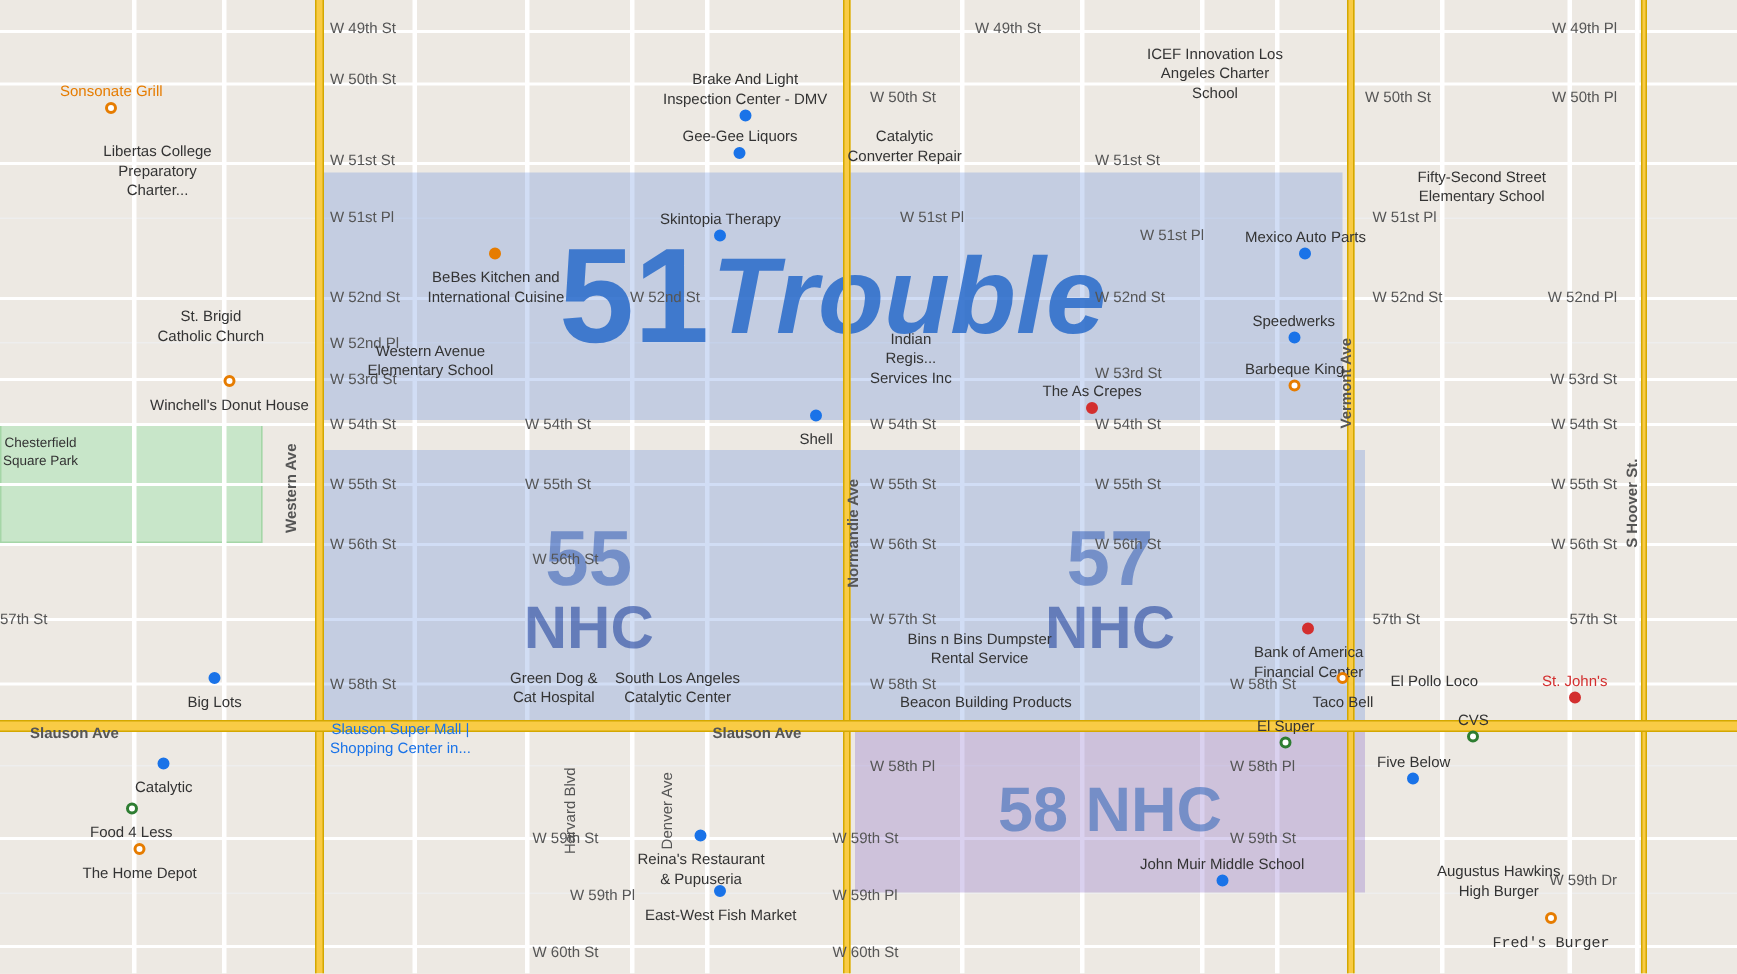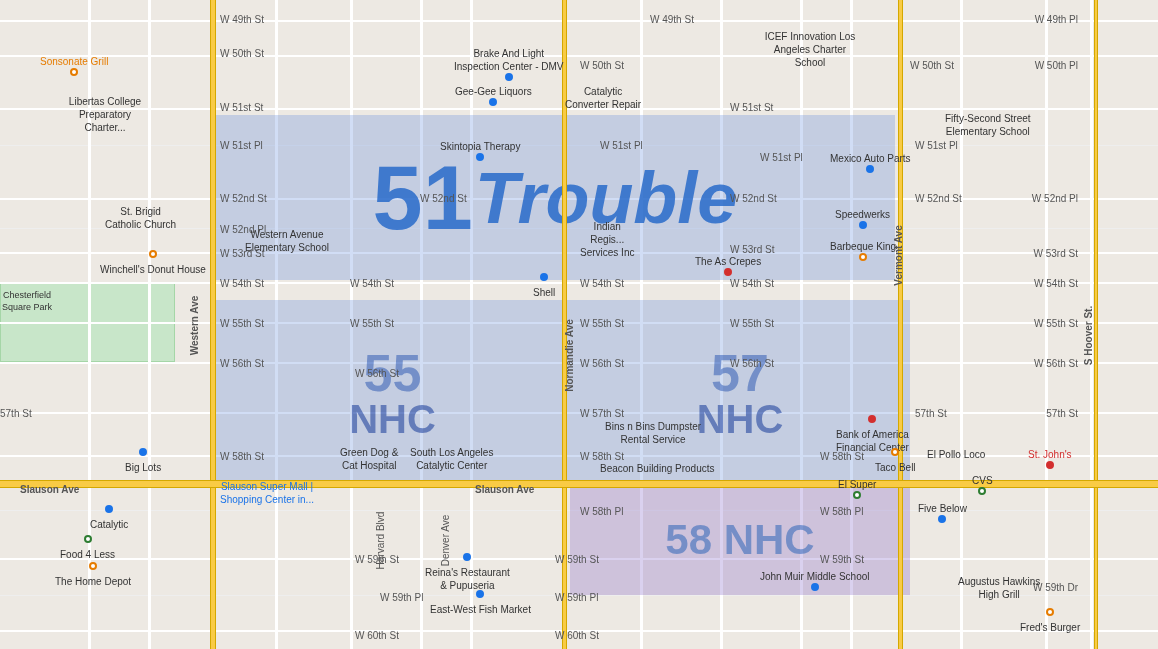--- a/index.html
+++ b/index.html
@@ -387,21 +387,21 @@
     <div style="color:#e67c00;font-weight:500;">Sonsonate Grill</div>
     <span class="poi-dot orange"></span>
   </div>
 
 
   <div class="poi" style="left:760px;top:30px;max-width:100px;white-space:normal;text-align:center;">
     <div>ICEF Innovation Los</div>
     <div>Angeles Charter School</div>
   </div>
 
-  <div class="poi" style="left:442px;top:47px;text-align:center;margin-left:12px;">
+  <div class="poi" style="left:442px;top:47px;text-align:center;">
     <div>Brake And Light</div>
     <div>Inspection Center - DMV</div>
     <span class="poi-dot blue"></span>
   </div>
 
   <div class="poi" style="left:455px;top:85px;text-align:center;">
     <div>Gee-Gee Liquors</div>
     <span class="poi-dot blue"></span>
   </div>
 
@@ -423,20 +423,25 @@
   <div class="poi" style="left:440px;top:140px;">
     <div>Skintopia Therapy</div>
     <span class="poi-dot blue"></span>
   </div>
 
   <div class="poi" style="left:830px;top:152px;">
     <div>Mexico Auto Parts</div>
     <span class="poi-dot blue"></span>
   </div>
 
+  <div class="poi" style="left:285px;top:165px;max-width:110px;white-space:normal;">
+    <span class="poi-dot" style="border-color:#e67c00;background:#e67c00;margin-right:2px;"></span>
+    <div>BeBes Kitchen and</div>
+    <div>International Cuisine</div>
+  </div>
 
   <div class="poi" style="left:105px;top:205px;max-width:90px;white-space:normal;">
     <div>St. Brigid</div>
     <div>Catholic Church</div>
   </div>
 
   <div class="poi" style="left:835px;top:208px;">
     <div>Speedwerks</div>
     <span class="poi-dot blue"></span>
   </div>
@@ -569,24 +574,24 @@
     <div>East-West Fish Market</div>
   </div>
 
   <div class="poi" style="left:760px;top:570px;max-width:120px;white-space:normal;">
     <div>John Muir Middle School</div>
     <span class="poi-dot blue"></span>
   </div>
 
   <div class="poi" style="left:958px;top:575px;max-width:115px;white-space:normal;text-align:center;">
     <div>Augustus Hawkins</div>
-    <div>High Grill</div>
-  </div>
-
-  <div class="poi" style="left:1020px;top:608px;">
+    <div>High Burger</div>
+  </div>
+
+  <div class="poi" style="left:995px;top:608px;font-family:Liberation Mono, monospace;">
     <span class="poi-dot orange"></span>
     <div>Fred's Burger</div>
   </div>
 
   <div class="street-label" style="left:352px;top:535px;transform:rotate(-90deg);transform-origin:center;">Harvard Blvd</div>
 
   <div class="street-label" style="left:420px;top:535px;transform:rotate(-90deg);transform-origin:center;">Denver Ave</div>
 
 </div>
 

